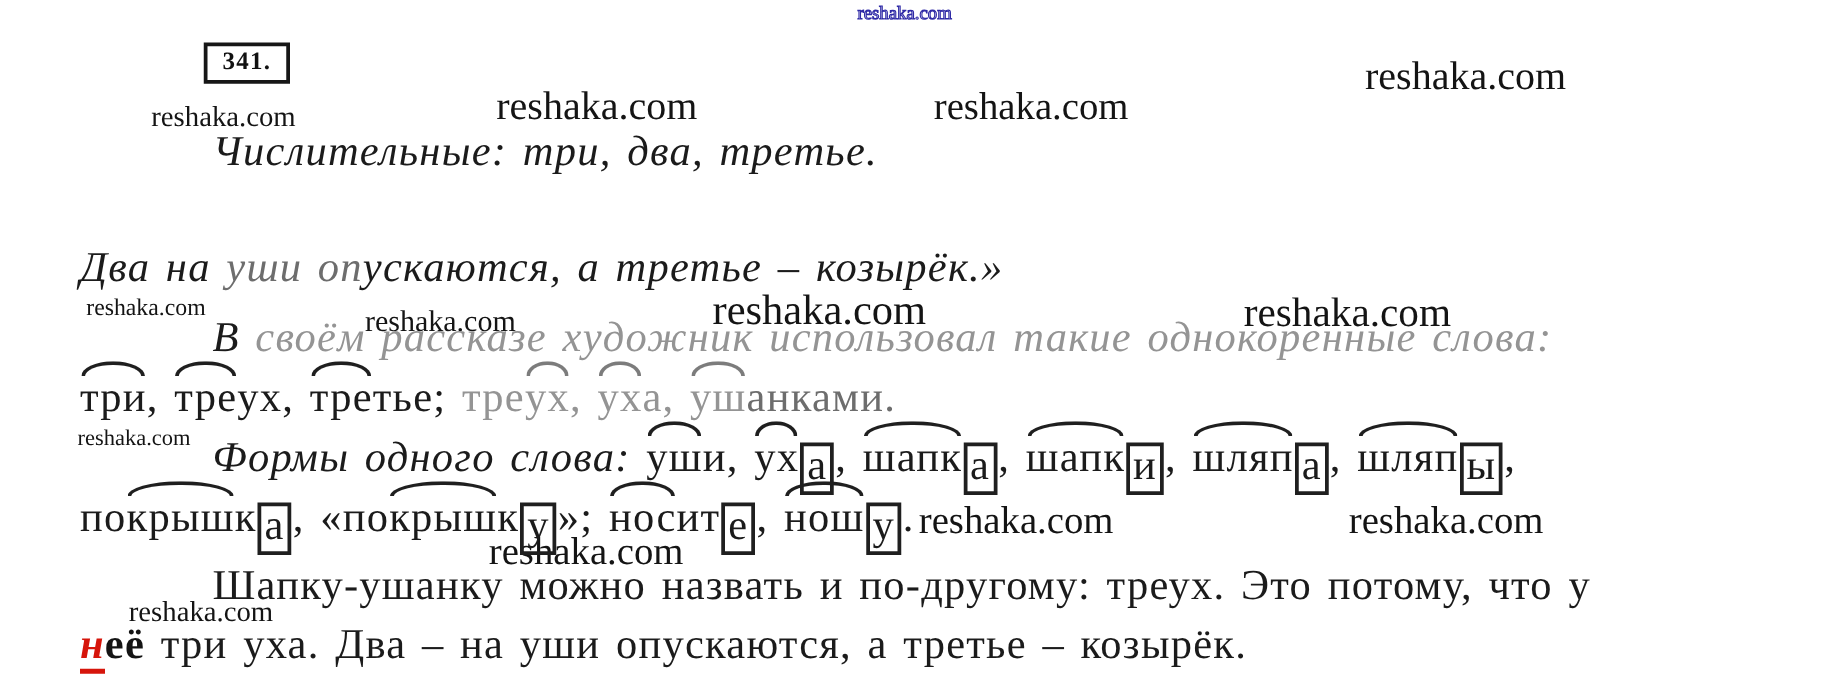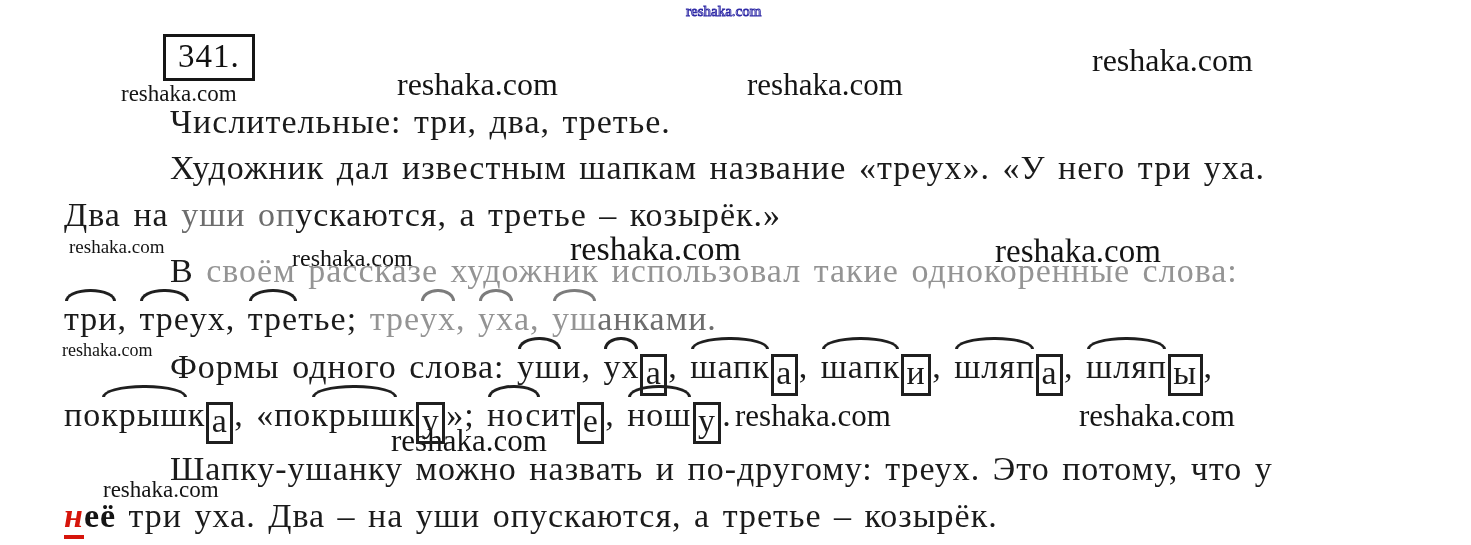--- a/index.html
+++ b/index.html
@@ -8,31 +8,31 @@
     background:#ffffff;
     font-family:"Liberation Serif", serif;
   }
   .page{position:absolute;inset:0;}
 
   
   .ex-box{
     position:absolute;left:163px;top:34px;
     border:3.5px solid #161616;
     padding:1px 12px 3px 12px;
-    font-size:33px;font-weight:normal;color:#111;
+    font-size:20px;font-weight:bold;color:#111;
     letter-spacing:1px;
   }
 
   
   .line{
     position:absolute;white-space:nowrap;
     font-size:34px;line-height:1.06;color:#1b1b1b;
     letter-spacing:1px;word-spacing:3px;
   }
-  .ital{}
+  .ital{font-style:italic;}
   .faded{color:#949494;}
   .semi-faded{color:#6d6d6d;}
 
   
   .root{position:relative;display:inline-block;}
   .root::before{
     content:"";position:absolute;left:1px;right:1px;top:-0.36em;height:0.36em;
     border:3px solid #1f1f1f;border-bottom:none;
     border-radius:50% 50% 0 0 / 100% 100% 0 0;
     box-sizing:border-box;
@@ -97,21 +97,20 @@
   <span class="wm w10">reshaka.com</span>
   <span class="wm w11">reshaka.com</span>
   <span class="wm w12">reshaka.com</span>
   <span class="wm w13">reshaka.com</span>
   <span class="wm w14">reshaka.com</span>
 
   <div class="ex-box">341.</div>
 
   <div class="line ital" style="left:170px;top:104px">Числительные: три, два, третье.</div>
 
-  <div class="line ital" style="left:170px;top:150px">Художник дал известным шапкам название «треух». «У него три уха.</div>
 
   <div class="line ital" style="left:170px;top:253px">
     <span>В </span><span class="faded">своём рассказе художник использовал такие однокоренные слова:</span>
   </div>
 
   <div class="line ital" style="left:64px;top:197px">
     <span>Два на </span><span class="semi-faded">уши оп</span><span>ускаются, а третье – козырёк.»</span>
   </div>
 
   <div class="line" style="left:64px;top:301px">

